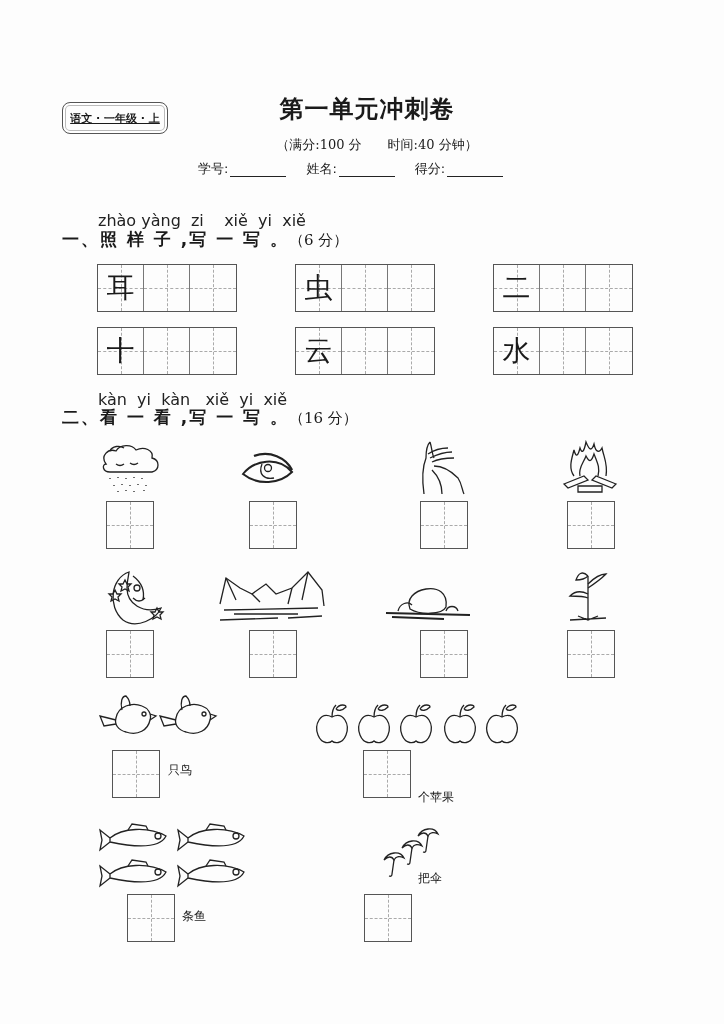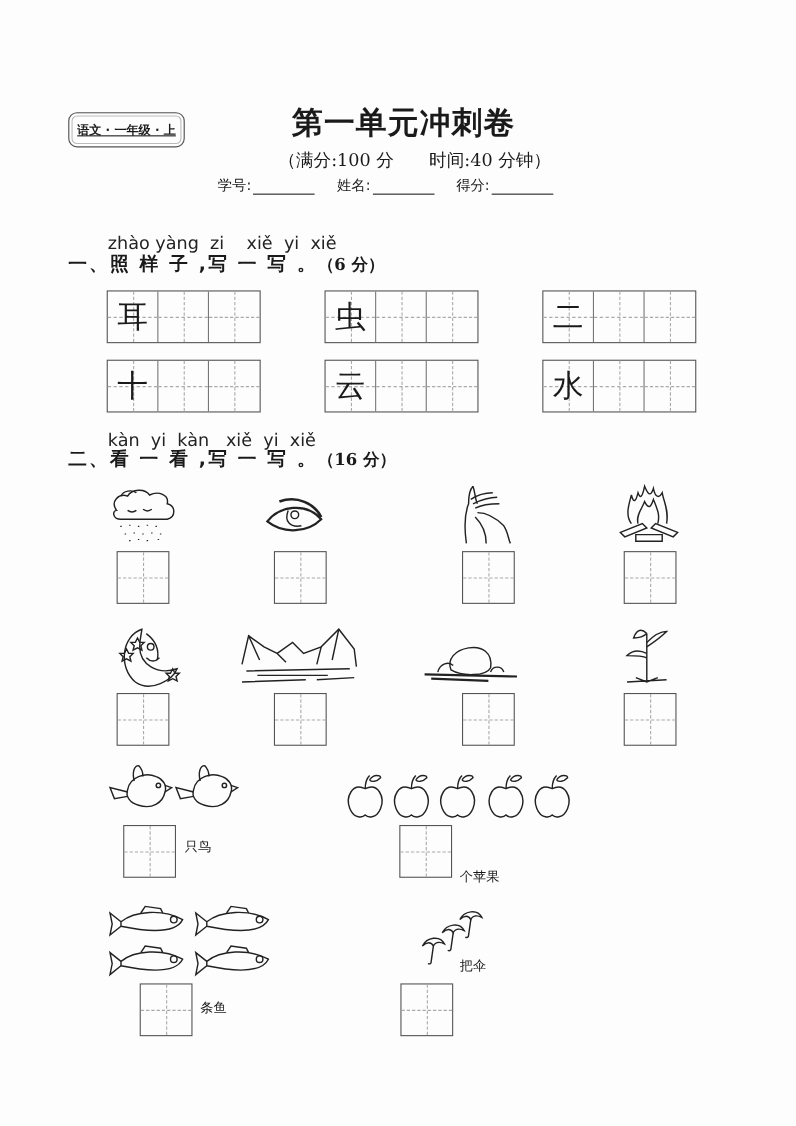--- a/index.html
+++ b/index.html
@@ -8,28 +8,28 @@
     font-family: "DejaVu Sans", sans-serif; color: #1a1a1a;
   }
   .abs { position: absolute; }
   .badge {
     left: 62px; top: 102px; width: 104px; height: 30px;
     border: 1.5px solid #555; border-radius: 8px;
     font-size: 11px; font-weight: bold; display: flex; align-items: center; justify-content: center;
     box-shadow: inset 0 0 0 2px #fff, inset 0 0 0 3px #bbb;
     text-decoration: underline;
   }
-  .title { left: 0; width: 724px; top: 93px; text-align: center; font-family: "DejaVu Serif", serif; font-size: 28px; font-weight: bold; letter-spacing: 1px; padding-left: 10px; box-sizing: border-box; }
-  .sub { left: 0; width: 724px; top: 136px; text-align: center; font-family: "DejaVu Serif", serif; font-size: 16px; padding-left: 30px; box-sizing: border-box; }
+  .title { left: 0; width: 724px; top: 93px; text-align: center; font-family: "DejaVu Serif", serif; font-size: 24px; font-weight: bold; letter-spacing: 1px; padding-left: 10px; box-sizing: border-box; }
+  .sub { left: 0; width: 724px; top: 136px; text-align: center; font-family: "DejaVu Serif", serif; font-size: 13px; padding-left: 30px; box-sizing: border-box; }
   .info { top: 160px; left: 198px; font-size: 13px; display: flex; gap: 20px; }
   .info .fld { display: flex; align-items: center; }
   .info .line { display: inline-block; width: 56px; border-bottom: 1px solid #222; height: 14px; margin-left: 2px; }
   .pinyin { font-size: 16px; color: #222; white-space: pre; }
   .sec-title { font-size: 17px; font-weight: bold; letter-spacing: 2px; }
-  .sec-title .pts { font-family: "DejaVu Serif", serif; font-weight: bold; font-size: 15px; letter-spacing: 0; }
+  .sec-title .pts { font-family: "DejaVu Serif", serif; font-weight: normal; font-size: 15px; letter-spacing: 0; }
   .grid3 { display: flex; border: 1.5px solid #555; height: 46px; }
   .cell { width: 46px; height: 46px; position: relative; border-right: 1px solid #777; box-sizing: border-box; display: flex; align-items: center; justify-content: center; }
   .cell:last-child { border-right: none; }
   .cell::before { content: ""; position: absolute; left: 50%; top: 0; bottom: 0; border-left: 1px dashed #aaa; }
   .cell::after { content: ""; position: absolute; top: 50%; left: 0; right: 0; border-top: 1px dashed #aaa; }
   .cell .ch { position: relative; z-index: 1; font-family: "DejaVu Serif", serif; font-size: 28px; }
   .box { width: 46px; height: 46px; border: 1.5px solid #555; position: absolute; box-sizing: content-box; }
   .box::before { content: ""; position: absolute; left: 50%; top: 0; bottom: 0; border-left: 1px dashed #aaa; }
   .box::after { content: ""; position: absolute; top: 50%; left: 0; right: 0; border-top: 1px dashed #aaa; }
   .word { font-size: 12px; }

